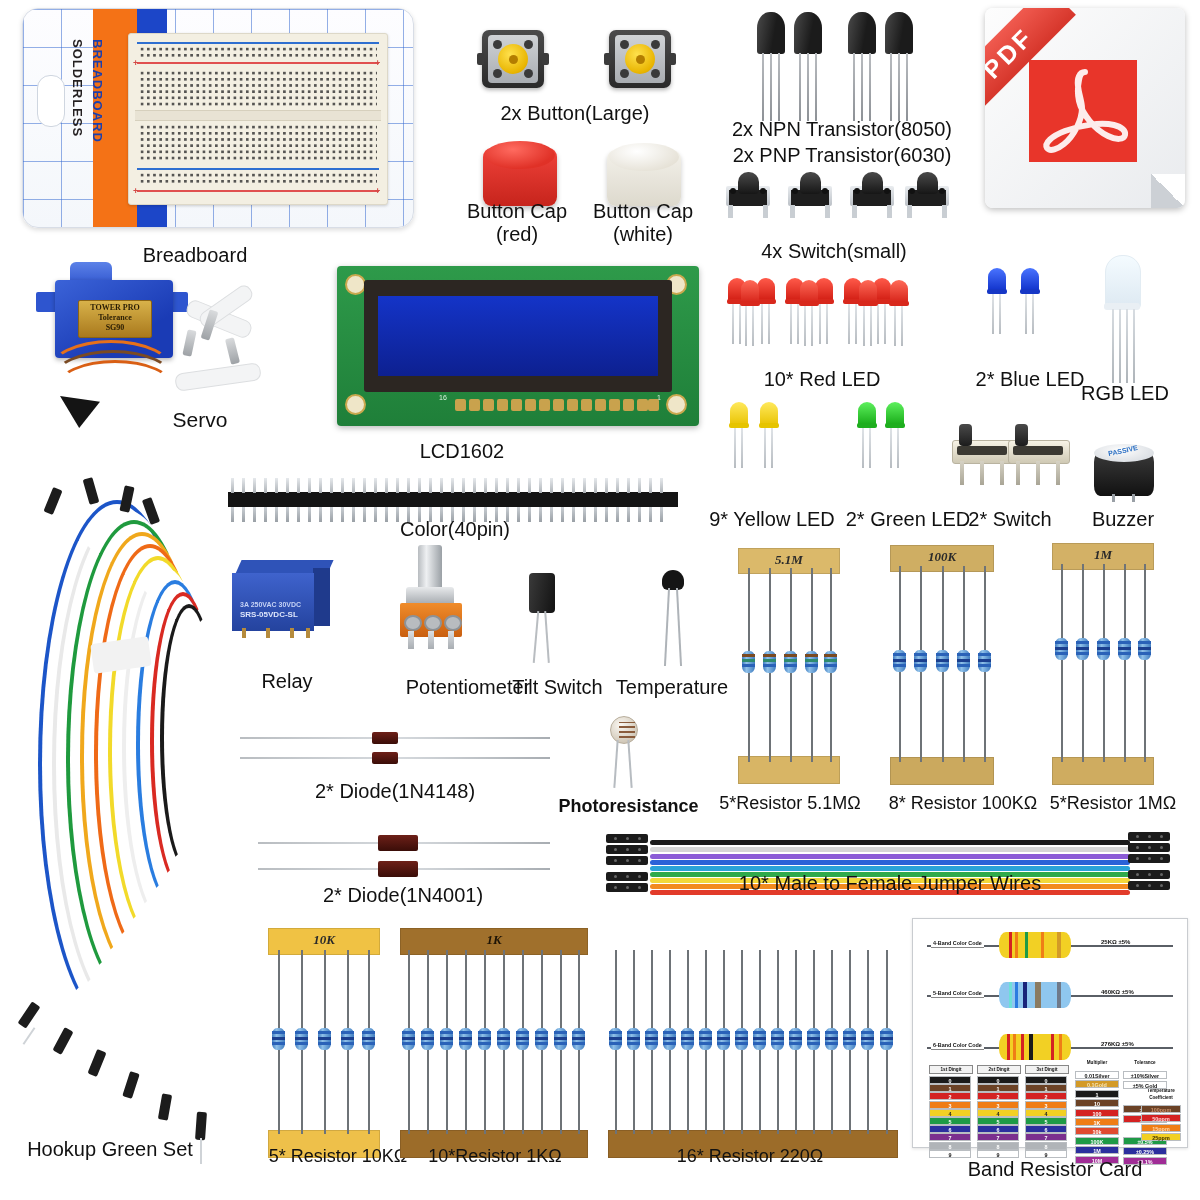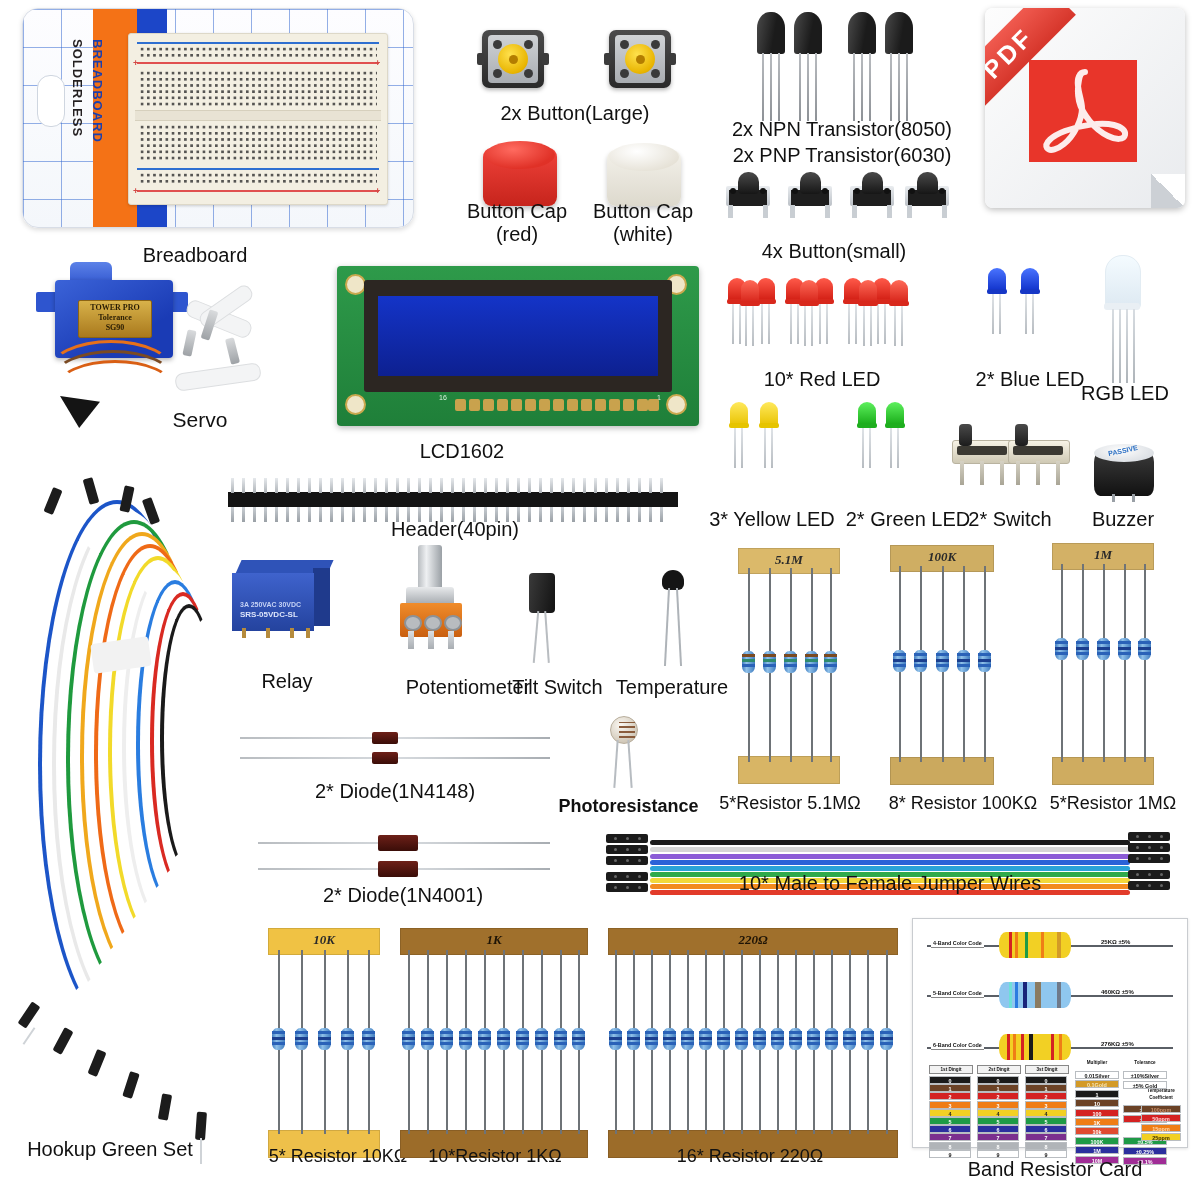--- a/index.html
+++ b/index.html
@@ -333,21 +333,21 @@
 </div>
 <div class="btn-sm" style="left:905px;top:172px">
   <div class="base"></div>
     <div class="blk"></div>
     <div class="dome"></div>
   <div class="nub" style="left:4px"></div>
     <div class="nub" style="left:34px"></div>
   <div class="pin" style="left:2px"></div>
     <div class="pin" style="left:37px"></div>
 </div>
-<div class="cap" style="left:724px;top:240px;width:220px">4x Button(small)</div>
+<div class="cap" style="left:724px;top:240px;width:220px">4x Switch(small)</div>
 
 <div class="pdf">
   <div class="sheet">
     <div class="box"></div>
     <svg class="a" viewBox="0 0 108 102">
       <path d="M56 12c-6 0-8 7-7 14 1 9 4 16 4 22 0 12-8 28-18 36-6 5-14 8-17 4-3-5 5-12 18-17 16-6 36-9 49-6 8 2 12 6 11 10-1 5-9 5-17 1-13-6-26-22-29-35-2-9-1-16 0-21 1-6 3-8 6-8z" fill="none" stroke="#fdeceb" stroke-width="6" stroke-linejoin="round"></path>
     </svg>
     <div class="ribbon">
       <span>PDF</span>
     </div>
@@ -480,21 +480,21 @@
     <div class="pind" style="left:388px"></div>
   <div class="pinu" style="left:399px"></div>
     <div class="pind" style="left:399px"></div>
   <div class="pinu" style="left:410px"></div>
     <div class="pind" style="left:410px"></div>
   <div class="pinu" style="left:421px"></div>
     <div class="pind" style="left:421px"></div>
   <div class="pinu" style="left:432px"></div>
     <div class="pind" style="left:432px"></div>
 </div>
-<div class="cap" style="left:360px;top:518px;width:190px">Header(40pin)</div>
+<div class="cap" style="left:360px;top:518px;width:190px">Color(40pin)</div>
 
 <div>
   <div class="led" style="left:728px;top:278px">
       <div class="dome" style="background:linear-gradient(#ff5a4a,#cf1a10)"></div>
       <div class="lip" style="background:#d8281c"></div>
       <div class="l1"></div>
       <div class="l2"></div>
     </div>
   <div class="led" style="left:757px;top:278px">
       <div class="dome" style="background:linear-gradient(#ff5a4a,#cf1a10)"></div>
@@ -586,21 +586,21 @@
       <div class="l1"></div>
       <div class="l2"></div>
     </div>
   <div class="led" style="left:760px;top:402px">
       <div class="dome" style="background:linear-gradient(#ffe95c,#e8c200)"></div>
       <div class="lip" style="background:#e6c400"></div>
       <div class="l1"></div>
       <div class="l2"></div>
     </div>
 </div>
-<div class="cap" style="left:672px;top:508px;width:200px">3* Yellow LED</div>
+<div class="cap" style="left:672px;top:508px;width:200px">9* Yellow LED</div>
 
 <div>
   <div class="led" style="left:858px;top:402px">
       <div class="dome" style="background:linear-gradient(#5ef05e,#15a815)"></div>
       <div class="lip" style="background:#1eae1e"></div>
       <div class="l1"></div>
       <div class="l2"></div>
     </div>
   <div class="led" style="left:886px;top:402px">
       <div class="dome" style="background:linear-gradient(#5ef05e,#15a815)"></div>
@@ -1012,23 +1012,20 @@
   <div class="lead" style="left:178px;top:22px;height:184px"></div>
     <div class="res" style="left:172px;top:100px">
       <b style="top:3px;background:#2a62b8"></b>
       <b style="top:9px;background:#1b3f8f"></b>
       <b style="top:14px;background:#2a62b8"></b>
     </div>
 </div>
 <div class="cap sm" style="left:400px;top:1146px;width:190px">10*Resistor 1KΩ</div>
 
 <div class="rpack" style="left:608px;top:928px;width:288px;height:230px">
-  <div class="tape" style="top:0;width:288px;height:25px;background:#a0702c">
-    <div class="hand" style="top:3px;font-size:13px;color:#1e1406">220Ω</div>
-  </div>
   <div class="tape" style="top:202px;width:288px;height:26px;background:#9c6c29"></div>
   <div class="lead" style="left:7px;top:22px;height:184px"></div>
     <div class="res" style="left:1px;top:100px">
       <b style="top:3px;background:#2a62b8"></b>
       <b style="top:9px;background:#1b3f8f"></b>
       <b style="top:14px;background:#2a62b8"></b>
     </div>
   <div class="lead" style="left:25px;top:22px;height:184px"></div>
     <div class="res" style="left:19px;top:100px">
       <b style="top:3px;background:#2a62b8"></b>

